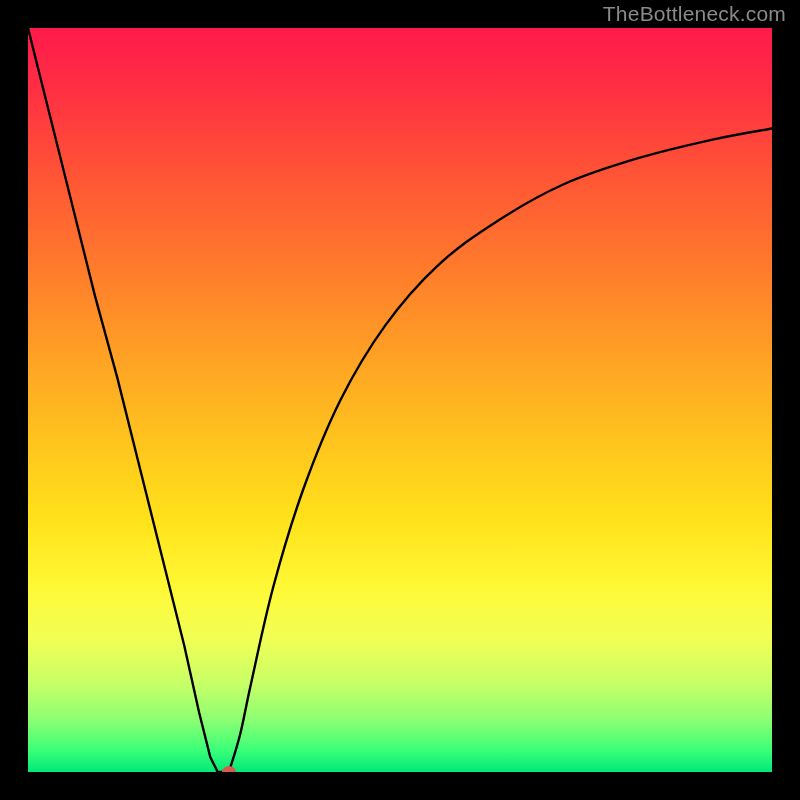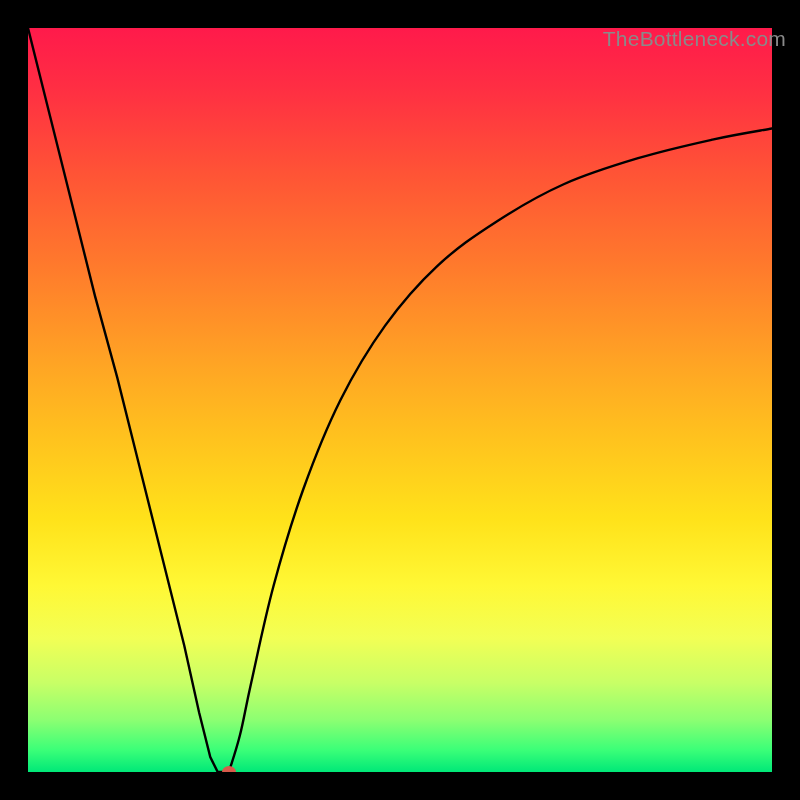--- a/index.html
+++ b/index.html
@@ -19,21 +19,20 @@
   }
   .watermark {
     position: absolute;
     top: 2px;
     right: 14px;
     color: #8a8a8a;
     font-size: 21px;
     font-weight: 500;
     letter-spacing: 0.2px;
     z-index: 10;
-    margin-top: 25px;
   }
   .plot-area {
     position: absolute;
     left: 28px;
     top: 28px;
     width: 744px;
     height: 744px;
     background: linear-gradient(to bottom,
       #ff1a4b 0%,
       #ff2e43 8%,

